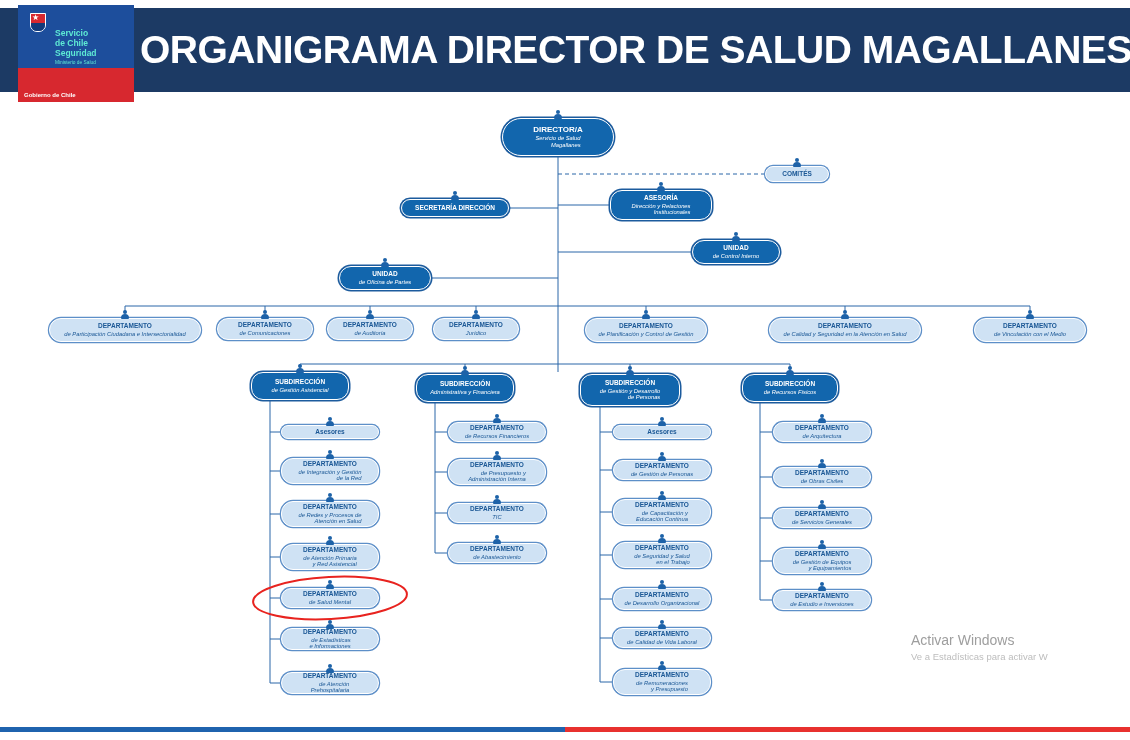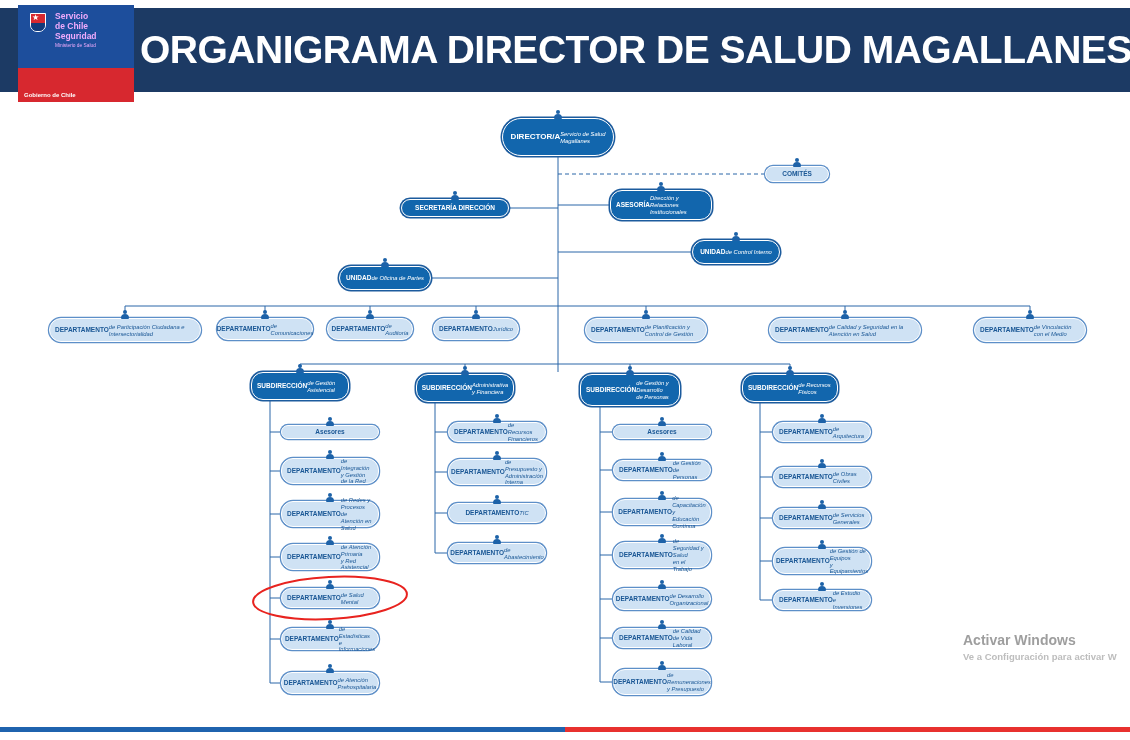--- a/index.html
+++ b/index.html
@@ -14,43 +14,43 @@
     text-align:center;color:#fff;font-size:39px;font-weight:bold;letter-spacing:-0.5px;white-space:nowrap;
   }
   .logo{position:absolute;left:18px;top:5px;width:116px;height:97px;background:#1d4e9c;z-index:3;}
   .logo-red{position:absolute;left:0;bottom:0;width:100%;height:34px;background:#d7282f;}
   .logo-gob{position:absolute;left:6px;bottom:4px;color:#fff;font-size:6px;font-weight:bold;white-space:nowrap;}
   .coat{position:absolute;left:4px;top:6px;width:30px;height:24px;}
   .coat .sh{position:absolute;left:8px;top:2px;width:14px;height:17px;border:1px solid #fff;border-radius:0 0 7px 7px;overflow:hidden;}
   .coat .sh-top{height:50%;background:#d7282f;}
   .coat .sh-bot{height:50%;background:#123a7a;}
   .coat .star{position:absolute;left:10px;top:3px;color:#fff;font-size:8px;line-height:1;}
-  .logo-text{position:absolute;left:37px;top:7px;color:#f0abfc;}
+  .logo-text{position:absolute;left:37px;top:24px;color:#5eead4;}
   .logo-text .ln{font-size:8.5px;font-weight:bold;line-height:1.15;white-space:nowrap;}
   .logo-text .min{font-size:4.8px;margin-top:2px;white-space:nowrap;}
   
   svg.connectors{position:absolute;left:0;top:0;pointer-events:none;}
   svg.connectors path{stroke:#2a66a8;stroke-width:1;fill:none;}
   svg.overlay{position:absolute;left:0;top:0;pointer-events:none;z-index:6;}
   
   .node{
     position:absolute;transform:translateX(-50%);box-sizing:border-box;
-    display:flex;flex-direction:row;justify-content:center;align-items:center;
-    text-align:left;border-radius:12px;padding:2px 5px;z-index:2;
+    display:flex;flex-direction:column;justify-content:center;align-items:center;
+    text-align:right;border-radius:12px;padding:2px 5px;z-index:2;
   }
   .node .t{font-size:6.5px;font-weight:bold;line-height:1.2;}
   .node .t.big{font-size:8px;}
   .node .s{font-size:5.8px;font-style:italic;line-height:1.18;margin-top:1px;white-space:pre-line;}
   .dark{background:#1266ad;color:#ffffff;border:1.5px solid #ffffff;box-shadow:0 0 0 1.5px #1c5b9d;}
   .light{background:#cfe2f4;color:#1a5795;border:1px solid #ffffff;box-shadow:0 0 0 1.2px #5d8fc8;}
   .person{position:absolute;top:-9px;left:50%;width:10px;height:9px;transform:translateX(-50%);pointer-events:none;}
   .person::before{content:"";position:absolute;top:0;left:3px;width:4px;height:4px;border-radius:50%;background:#1d62a8;}
   .person::after{content:"";position:absolute;top:4px;left:1px;width:8px;height:5px;border-radius:4px 4px 1px 1px;background:#1d62a8;}
   
-  .watermark{position:absolute;left:963px;top:632px;color:#9e9e9e;z-index:4;font-weight:bold;}
+  .watermark{position:absolute;left:911px;top:632px;color:#9e9e9e;z-index:4;}
   .watermark .w1{font-size:14px;}
   .watermark .w2{font-size:9.5px;color:#bdbdbd;margin-top:3px;width:167px;overflow:hidden;white-space:nowrap;}
   
   .footer-blue{position:absolute;left:0;top:727px;width:565px;height:5px;background:#1f63ae;}
   .footer-red{position:absolute;left:565px;top:727px;width:565px;height:5px;background:#e8312f;}
 </style>
 </head>
 <body>
 
 <div class="header">
@@ -344,17 +344,17 @@
   <div class="t">DEPARTAMENTO</div>
   <div class="s">de Estudio e Inversiones</div>
 </div>
 
 <svg class="overlay" width="1130" height="740">
   <ellipse cx="330" cy="598" rx="77" ry="21" transform="rotate(-3 330 598)" style="fill:none;stroke:#e8231f;stroke-width:2"></ellipse>
 </svg>
 
 <div class="watermark">
   <div class="w1">Activar Windows</div>
-  <div class="w2">Ve a Configuración para activar W</div>
+  <div class="w2">Ve a Estadísticas para activar W</div>
 </div>
 
 <div class="footer-blue"></div>
 <div class="footer-red"></div>
 
 </body></html>

